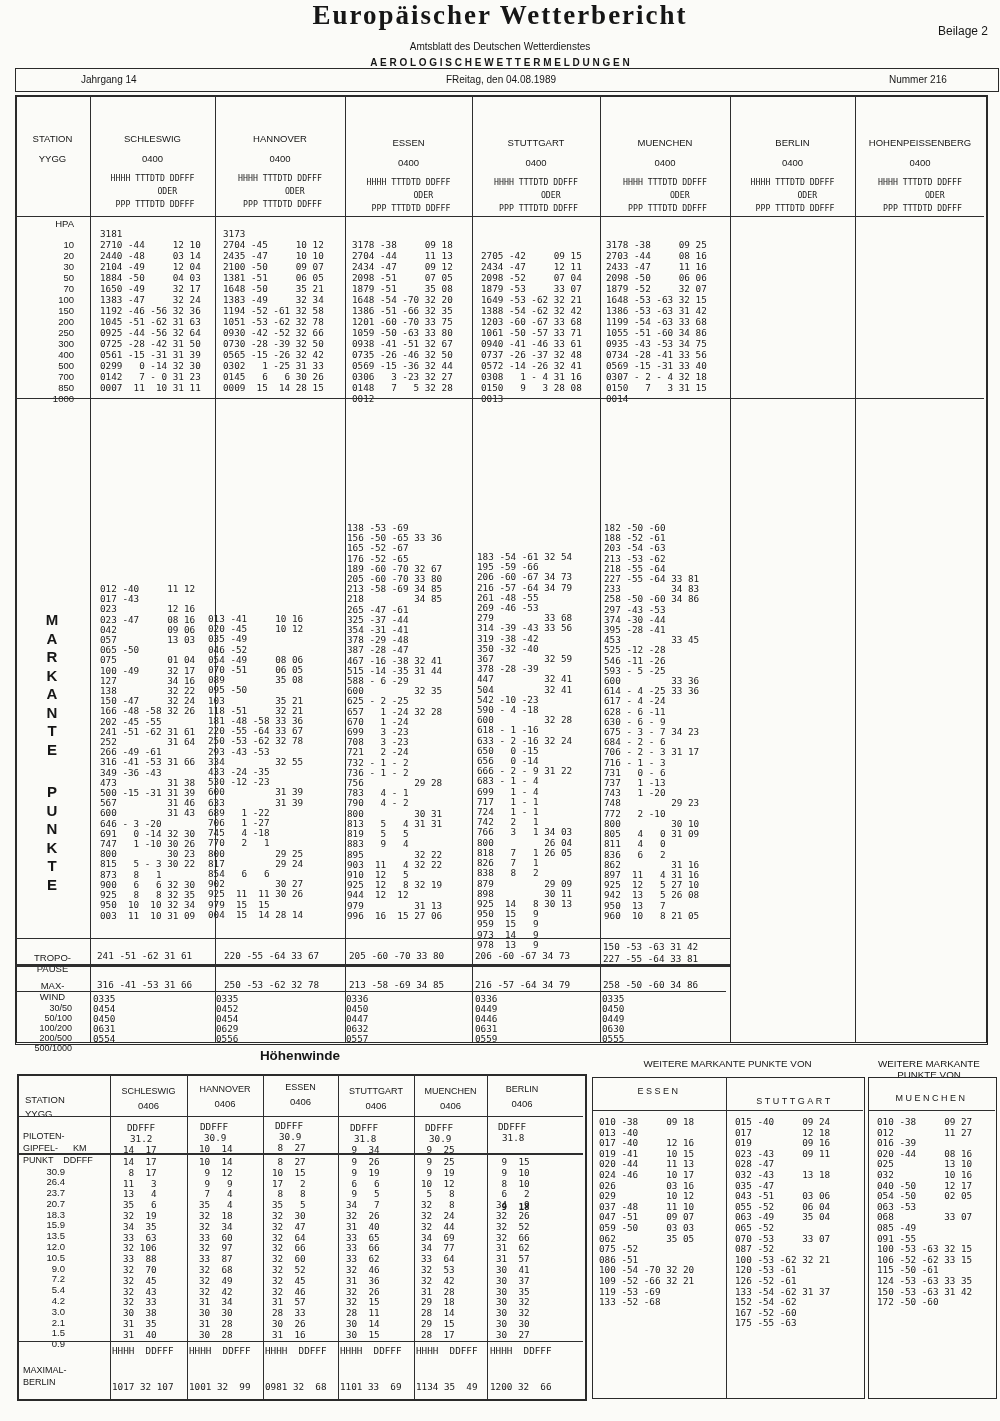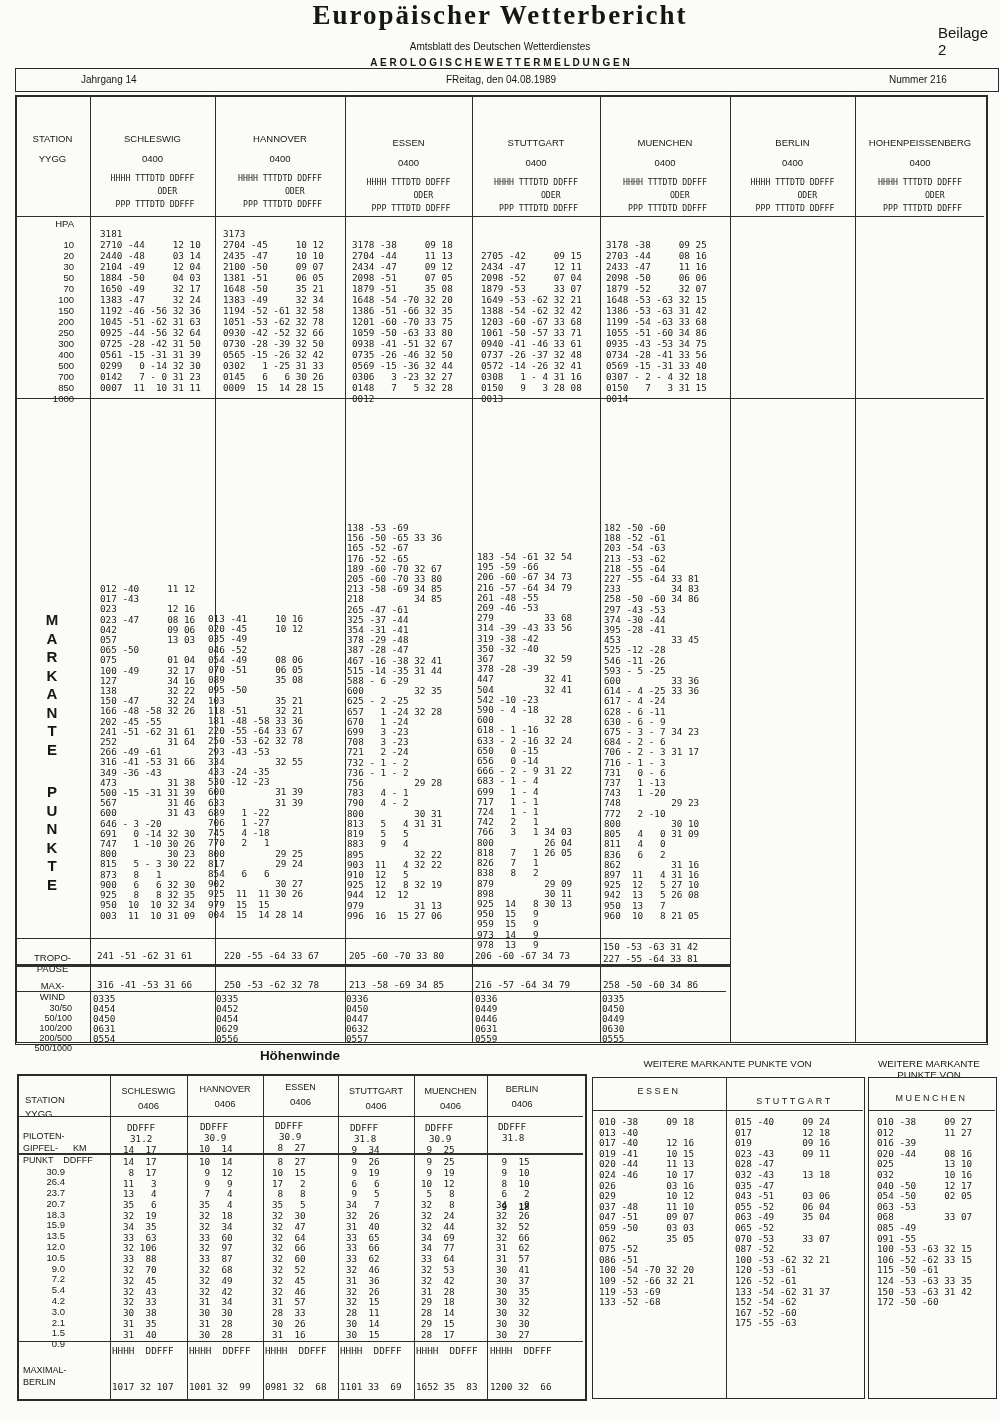--- a/index.html
+++ b/index.html
@@ -19,21 +19,21 @@
   .hl2{position:absolute;height:2.5px;background:#2e2e2e;}
   .title{font-family:"Liberation Serif","DejaVu Serif",serif;font-weight:bold;font-size:27px;letter-spacing:2px;}
   .vert{font-weight:bold;font-size:15px;line-height:18.5px;letter-spacing:0;}
 </style>
 </head>
 <body>
 
 <div id="page">
 
   <div class="abs title cen" style="left:0;top:10;width:1000px;">Europäischer Wetterbericht</div>
-  <div class="abs lbl" style="left:938px;top:24px;font-size:15px;">Beilage 2</div>
+  <div class="abs lbl" style="left:938px;top:24px;font-size:12px;text-align:center;">Beilage 2</div>
   <div class="abs lbl cen" style="left:0;top:41px;width:1000px;font-size:10px;">Amtsblatt des Deutschen Wetterdienstes</div>
   <div class="abs lbl cen" style="left:0;top:57px;width:1000px;font-size:10px;font-weight:bold;">A E R O L O G I S C H E   W E T T E R M E L D U N G E N</div>
 
   <div class="box1" style="left:15px;top:68px;width:970px;height:22px;padding-left:12px;">
     <div class="abs lbl" style="left:65px;top:5px;font-size:10px;">Jahrgang 14</div>
     <div class="abs lbl cen" style="left:0;top:5px;width:970px;font-size:10px;">FReitag, den 04.08.1989</div>
     <div class="abs lbl" style="left:873px;top:5px;font-size:10px;">Nummer 216</div>
   </div>
 
   <div class="box" style="left:15px;top:95px;width:969px;height:945px;border-bottom:3px double #2a2a2a;"></div>
@@ -611,21 +611,21 @@
 BERLIN</pre>
   <pre class="abs mono" style="left:112px;top:1345px;">HHHH  DDFFF</pre>
   <pre class="abs mono" style="left:112px;top:1381px;">1017 32 107</pre>
   <pre class="abs mono" style="left:189px;top:1345px;">HHHH  DDFFF</pre>
   <pre class="abs mono" style="left:189px;top:1381px;">1001 32  99</pre>
   <pre class="abs mono" style="left:265px;top:1345px;">HHHH  DDFFF</pre>
   <pre class="abs mono" style="left:265px;top:1381px;">0981 32  68</pre>
   <pre class="abs mono" style="left:340px;top:1345px;">HHHH  DDFFF</pre>
   <pre class="abs mono" style="left:340px;top:1381px;">1101 33  69</pre>
   <pre class="abs mono" style="left:416px;top:1345px;">HHHH  DDFFF</pre>
-  <pre class="abs mono" style="left:416px;top:1381px;">1652 35  83</pre>
+  <pre class="abs mono" style="left:416px;top:1381px;">1134 35  49</pre>
   <pre class="abs mono" style="left:490px;top:1345px;">HHHH  DDFFF</pre>
   <pre class="abs mono" style="left:490px;top:1381px;">1200 32  66</pre>
 
   <div class="abs lbl cen" style="left:592px;top:1058px;width:271px;font-size:9.8px;">WEITERE MARKANTE PUNKTE VON</div>
   <div class="abs lbl cen" style="left:863px;top:1058px;width:132px;font-size:9.8px;">WEITERE MARKANTE PUNKTE VON</div>
 
   <div class="box1" style="left:592px;top:1077px;width:271px;height:320px;"></div>
   <div class="vl" style="left:726px;top:1077px;height:322px;"></div>
   <div class="hl" style="left:592px;top:1110px;width:271px;"></div>
   <div class="box1" style="left:868px;top:1077px;width:127px;height:320px;"></div>

